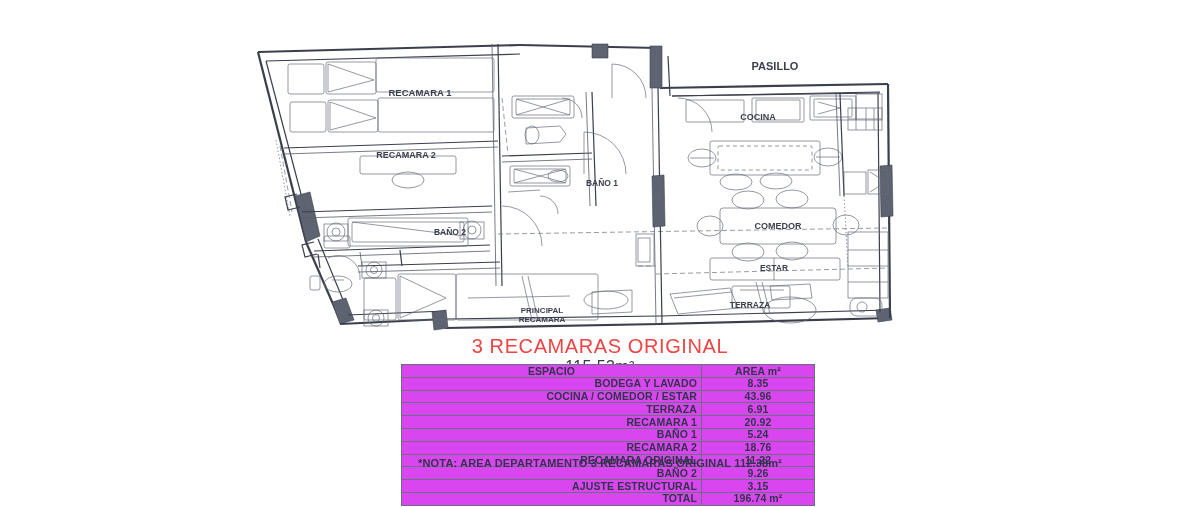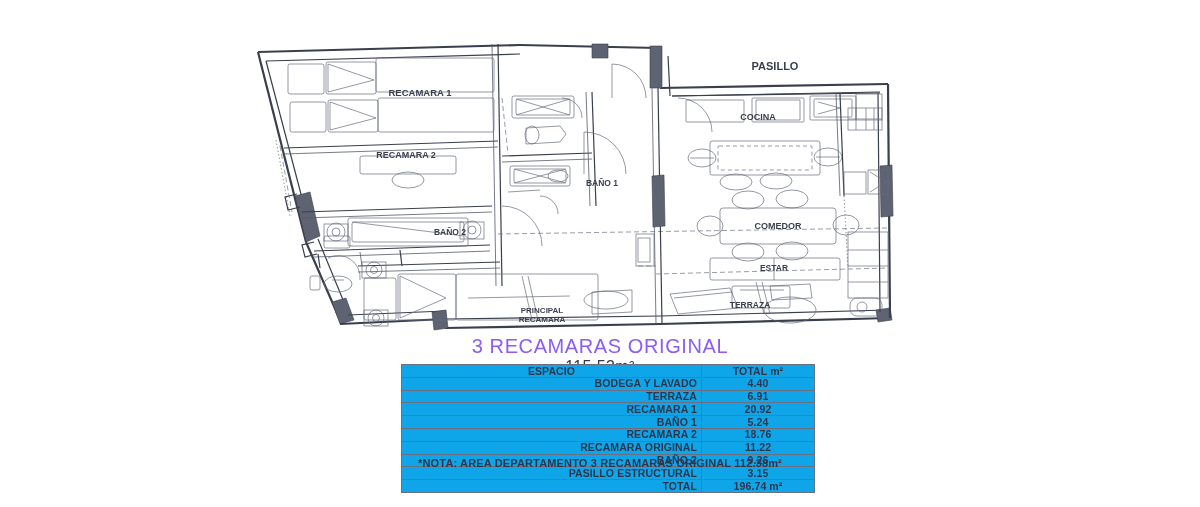--- a/index.html
+++ b/index.html
@@ -38,21 +38,21 @@
   #title-block {
     position: absolute;
     left: 300px;
     top: 336px;
     width: 600px;
     text-align: center;
   }
   #plan-title {
     font-size: 20px;
     letter-spacing: 0.6px;
-    color: #8b5cf6;
+    color: #ef4444;
     font-weight: normal;
     line-height: 1.05;
     white-space: nowrap;
   }
   #plan-area {
     font-size: 16px;
     letter-spacing: 0.4px;
     color: #35394a;
     line-height: 1.15;
     margin-top: 1px;
@@ -62,21 +62,21 @@
   #area-table-wrap {
     position: absolute;
     left: 401px;
     top: 364px;
     width: 399px;
   }
   table.area-table {
     border-collapse: collapse;
     width: 399px;
     table-layout: fixed;
-    background: #0ea5e9;
+    background: #d946ef;
   }
   table.area-table td, table.area-table th {
     border: 1px solid #6b7080;
     font-size: 10.5px;
     line-height: 1.0;
     padding: 0.5px 4px 0.8px 4px;
     height: 10px;
     color: #31354a;
     font-weight: bold;
     letter-spacing: 0.1px;
@@ -364,27 +364,31 @@
   <div id="title-block">
     <div id="plan-title">3 RECAMARAS ORIGINAL</div>
     <div id="plan-area">115.53m²</div>
   </div>
 
   <div id="area-table-wrap">
     <table class="area-table">
       <thead>
         <tr>
           <th class="col-espacio">ESPACIO</th>
-          <th class="col-area">TOTAL m²</th>
+          <th class="col-area">AREA m²</th>
         </tr>
       </thead>
       <tbody id="area-table-body">
           <tr>
             <td class="cell-espacio">BODEGA Y LAVADO</td>
-            <td class="cell-area">4.40</td>
+            <td class="cell-area">8.35</td>
+          </tr>
+          <tr>
+            <td class="cell-espacio">COCINA / COMEDOR / ESTAR</td>
+            <td class="cell-area">43.96</td>
           </tr>
           <tr>
             <td class="cell-espacio">TERRAZA</td>
             <td class="cell-area">6.91</td>
           </tr>
           <tr>
             <td class="cell-espacio">RECAMARA 1</td>
             <td class="cell-area">20.92</td>
           </tr>
           <tr>
@@ -397,21 +401,21 @@
           </tr>
           <tr>
             <td class="cell-espacio">RECAMARA ORIGINAL</td>
             <td class="cell-area">11.22</td>
           </tr>
           <tr>
             <td class="cell-espacio">BAÑO 2</td>
             <td class="cell-area">9.26</td>
           </tr>
           <tr>
-            <td class="cell-espacio">PASILLO ESTRUCTURAL</td>
+            <td class="cell-espacio">AJUSTE ESTRUCTURAL</td>
             <td class="cell-area">3.15</td>
           </tr>
           <tr class="total-row">
             <td class="cell-espacio">TOTAL</td>
             <td class="cell-area">196.74 m²</td>
           </tr>
         </tbody>
     </table>
   </div>
 

